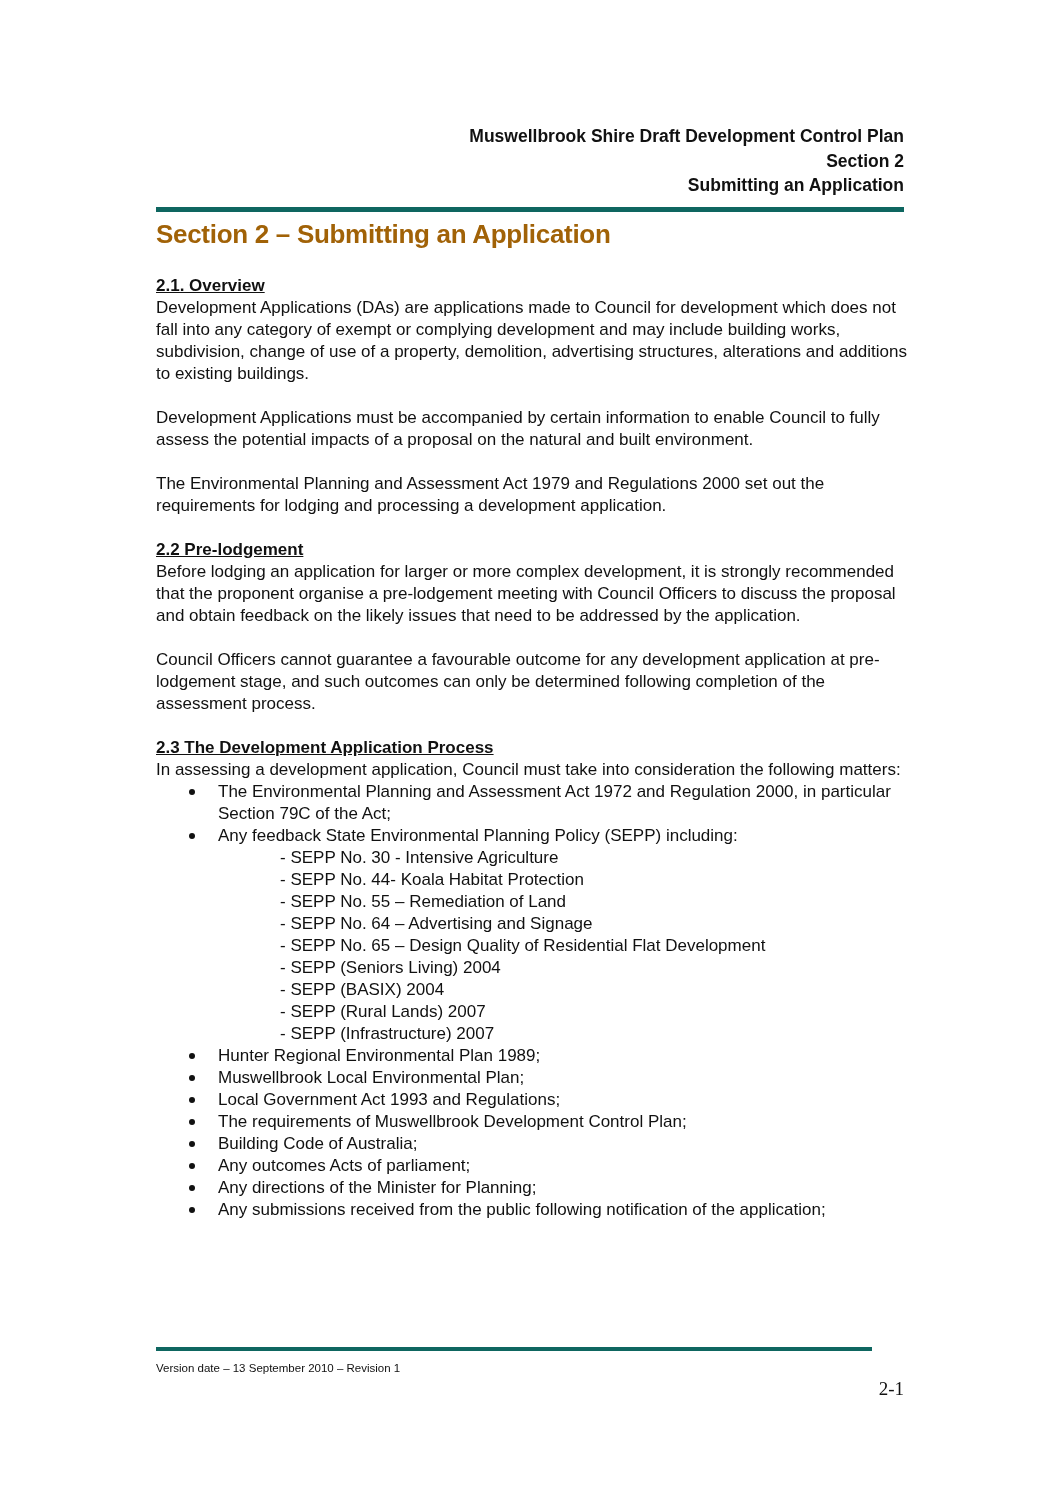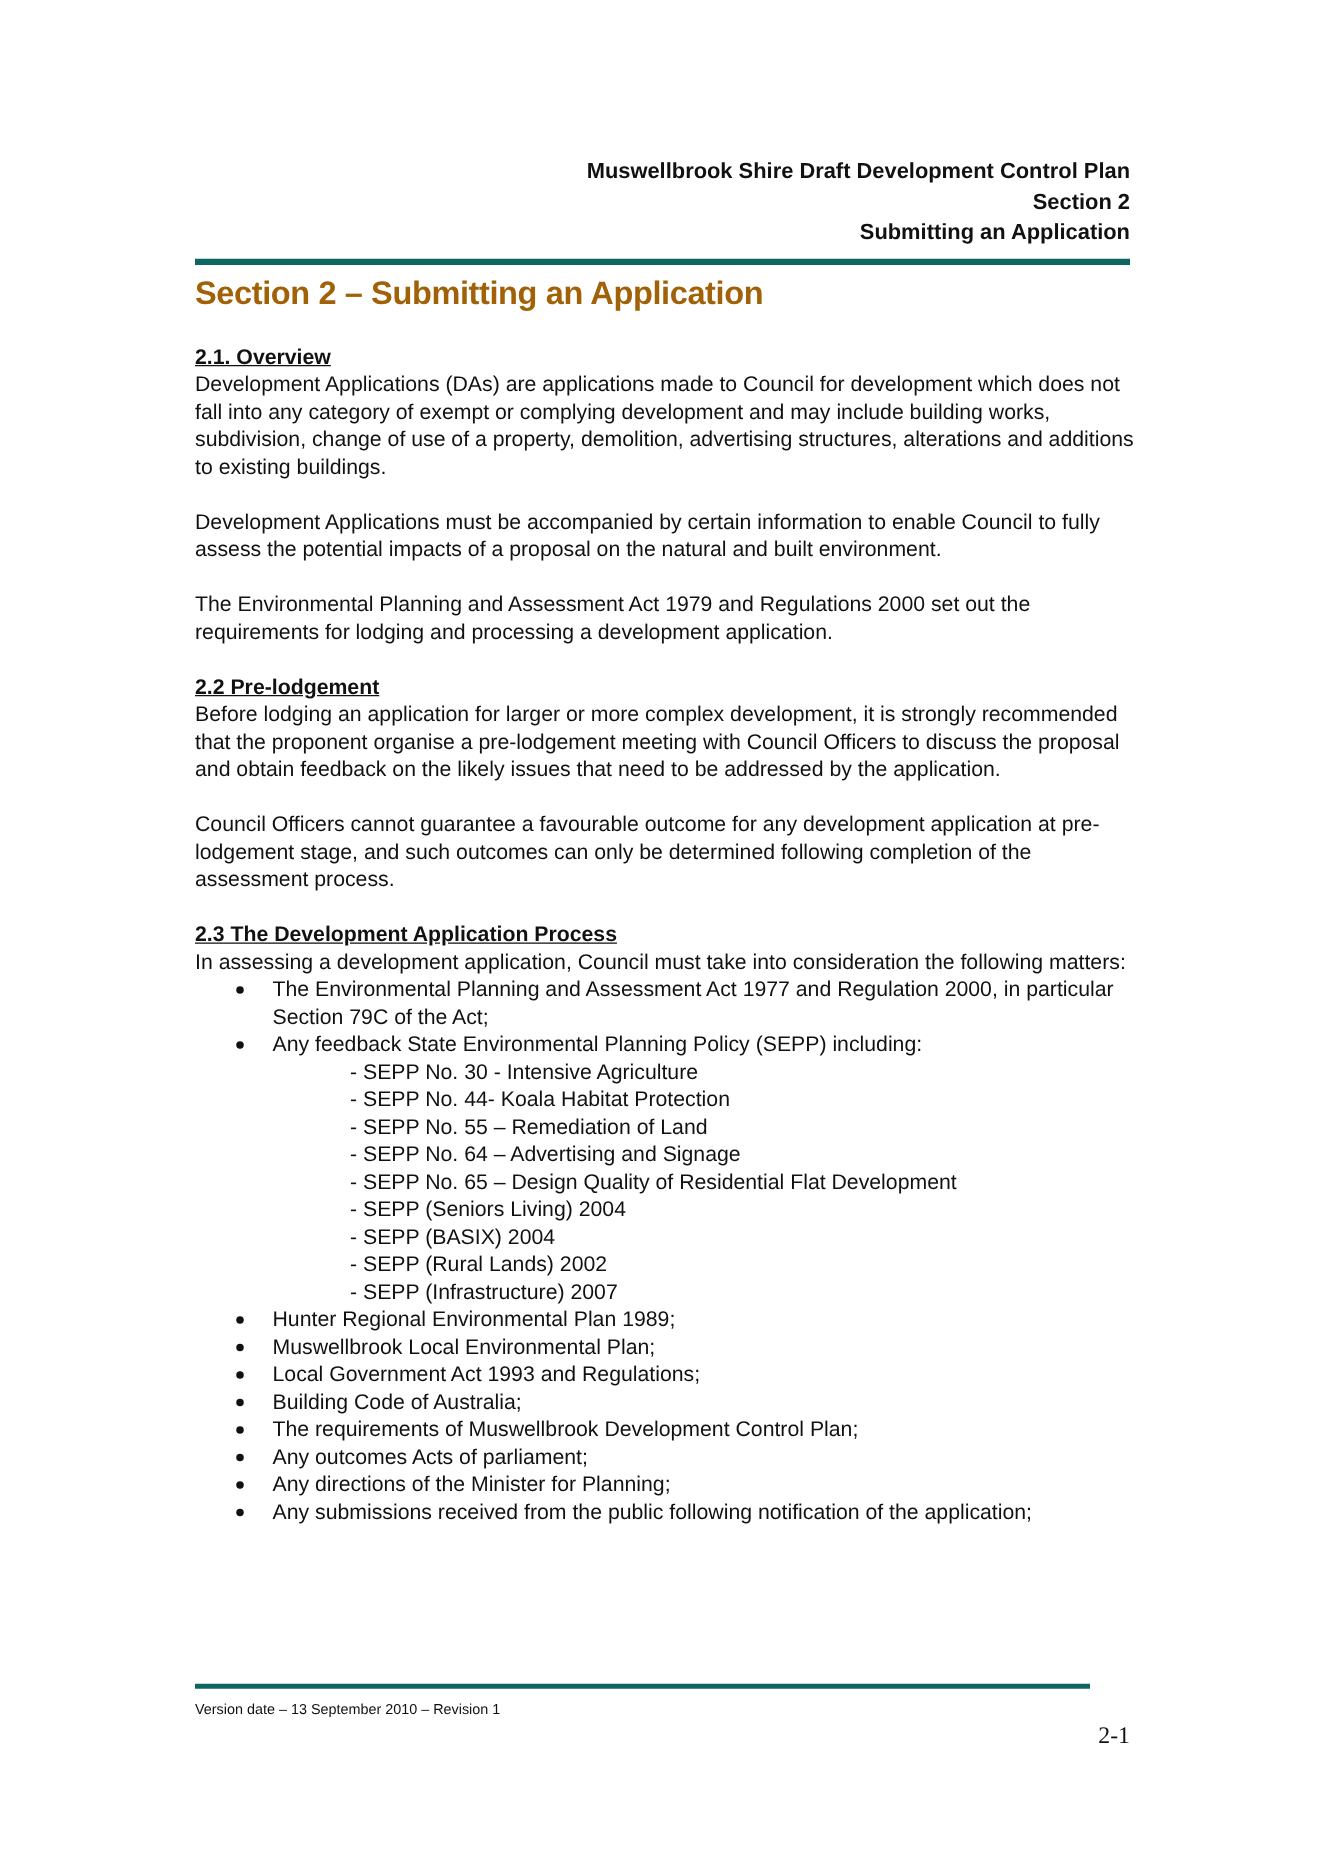--- a/index.html
+++ b/index.html
@@ -56,39 +56,39 @@
 
     <p class="h2">2.2 Pre-lodgement</p>
     <p>Before lodging an application for larger or more complex development, it is strongly recommended that the proponent organise a pre-lodgement meeting with Council Officers to discuss the proposal and obtain feedback on the likely issues that need to be addressed by the application.</p>
     <div class="gap"></div>
     <p>Council Officers cannot guarantee a favourable outcome for any development application at pre-lodgement stage, and such outcomes can only be determined following completion of the assessment process.</p>
     <div class="gap"></div>
 
     <p class="h2">2.3 The Development Application Process</p>
     <p>In assessing a development application, Council must take into consideration the following matters:</p>
     <ul class="bullets">
-      <li><span class="dot"></span><span>The Environmental Planning and Assessment Act 1977 and Regulation 2000, in particular Section 79C of the Act;</span></li>
+      <li><span class="dot"></span><span>The Environmental Planning and Assessment Act 1972 and Regulation 2000, in particular Section 79C of the Act;</span></li>
       <li><span class="dot"></span><span>Any feedback State Environmental Planning Policy (SEPP) including:</span>
         <ul class="sub">
           <li>- SEPP No. 30 - Intensive Agriculture</li>
           <li>- SEPP No. 44- Koala Habitat Protection</li>
           <li>- SEPP No. 55 – Remediation of Land</li>
           <li>- SEPP No. 64 – Advertising and Signage</li>
           <li>- SEPP No. 65 – Design Quality of Residential Flat Development</li>
           <li>- SEPP (Seniors Living) 2004</li>
           <li>- SEPP (BASIX) 2004</li>
-          <li>- SEPP (Rural Lands) 2002</li>
+          <li>- SEPP (Rural Lands) 2007</li>
           <li>- SEPP (Infrastructure) 2007</li>
         </ul>
       </li>
       <li><span class="dot"></span><span>Hunter Regional Environmental Plan 1989;</span></li>
       <li><span class="dot"></span><span>Muswellbrook Local Environmental Plan;</span></li>
       <li><span class="dot"></span><span>Local Government Act 1993 and Regulations;</span></li>
+      <li><span class="dot"></span><span>The requirements of Muswellbrook Development Control Plan;</span></li>
       <li><span class="dot"></span><span>Building Code of Australia;</span></li>
-      <li><span class="dot"></span><span>The requirements of Muswellbrook Development Control Plan;</span></li>
       <li><span class="dot"></span><span>Any outcomes Acts of parliament;</span></li>
       <li><span class="dot"></span><span>Any directions of the Minister for Planning;</span></li>
       <li><span class="dot"></span><span>Any submissions received from the public following notification of the application;</span></li>
     </ul>
   </div>
 
   <div class="rule-foot"></div>
   <div class="foot-text">Version date – 13 September 2010 – Revision 1</div>
   <div class="page-num">2-1</div>
 </div>

